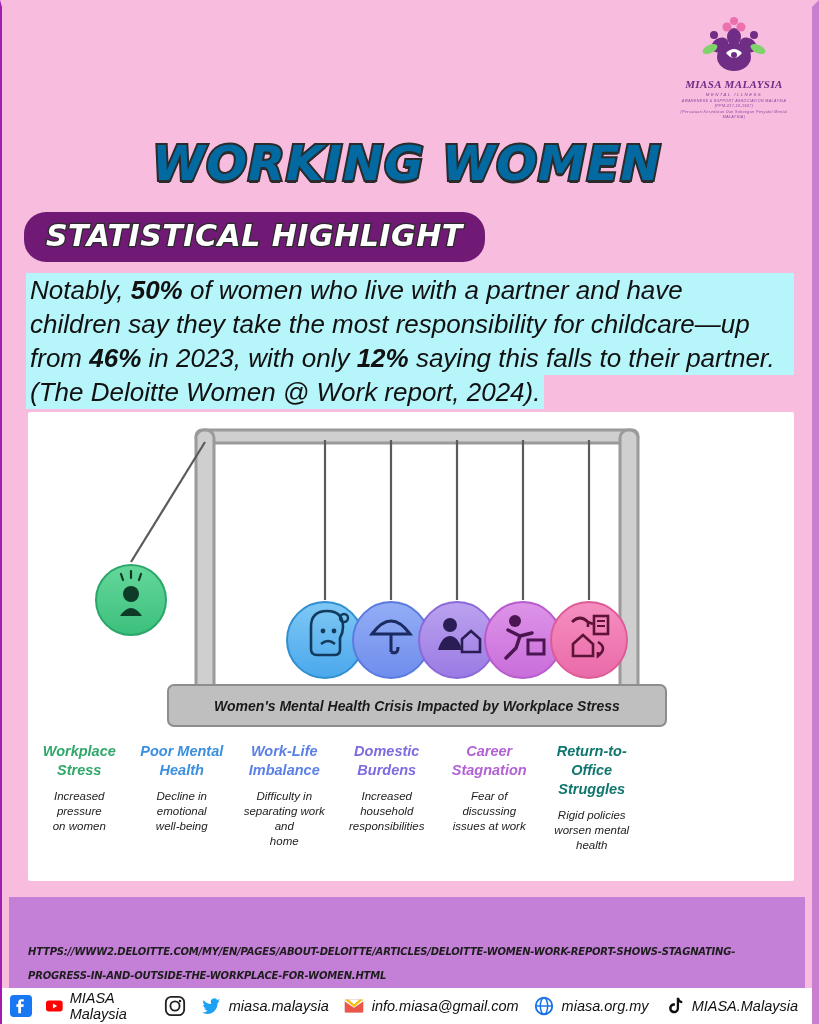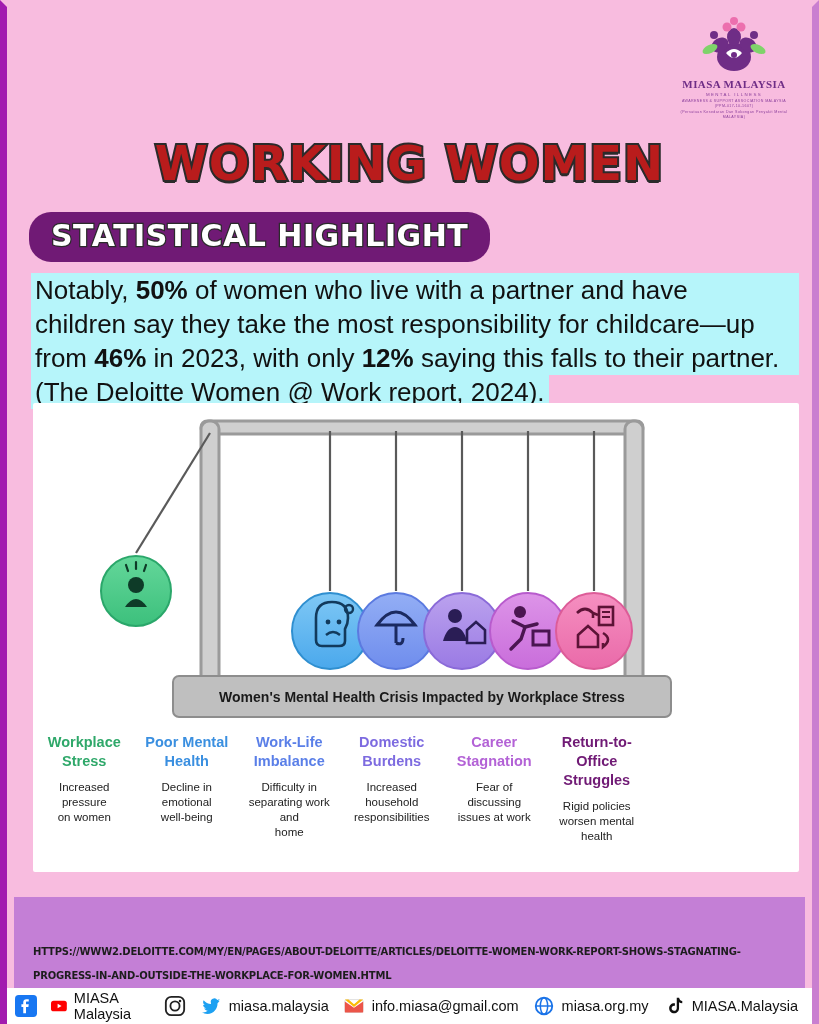--- a/index.html
+++ b/index.html
@@ -6,23 +6,24 @@
   body {
     width: 819px; height: 1024px;
     font-family: "Liberation Sans", sans-serif;
     background: #f7b9dd;
     position: relative;
     overflow: hidden;
   }
   .page {
     position: absolute; inset: 0;
     background: #f8bcdf;
-    border-left: 7px solid #a21caf;
+    border-left: 2px solid #a21caf;
     border-right: 7px solid #c97fd0;
     border-top: 7px solid #f8bcdf;
+    font-style: italic;
   }
   
   .logo-block {
     position: absolute; top: 8px; right: 14px;
     width: 128px; text-align: center;
   }
   .logo-mark { width: 100%; height: 62px; display: block; }
   .logo-name {
     font-family: "Liberation Serif", serif;
     font-size: 11px; font-weight: bold; letter-spacing: .4px;
@@ -36,21 +37,21 @@
     line-height: 1.5;
   }
   
   .main-title {
     position: absolute; top: 128px; left: 0; right: 0;
     text-align: center;
     font-family: "DejaVu Sans", sans-serif;
     font-weight: bold;
     font-size: 48px;
     letter-spacing: 1px;
-    color: #b91c1c;
+    color: #0369a1;
     -webkit-text-stroke: 4px #2b2b2b;
     paint-order: stroke fill;
     text-shadow: 0 3px 0 #2b2b2b;
   }
   .subtitle-wrap {
     position: absolute; top: 205px; left: 22px;
   }
   .subtitle {
     display: inline-block;
     background: #701a75;
@@ -75,21 +76,21 @@
   .highlight .ln {
     display: block;
     background: #b6f5fa;
     text-align: justify;
     padding: 1px 4px;
   }
   .highlight .ln.last { display: inline-block; text-align: left; }
   .highlight b { font-weight: bold; }
   
   .figure {
-    position: absolute; top: 396px; left: 26px;
+    position: absolute; top: 405px; left: 26px;
     width: 766px; height: 469px;
     background: #ffffff;
     border-radius: 2px;
   }
   .newton { position: absolute; top: 0; left: 0; width: 766px; height: 310px; }
   .caption-bar {
     position: absolute; top: 272px; left: 139px; width: 500px; height: 43px;
     background: #bfbfbf;
     border: 2px solid #8d8d8d;
     border-radius: 7px;
@@ -297,21 +298,21 @@
         <div class="col-desc" style="white-space:pre-line">Increased household
 responsibilities</div>
       </div>
       <div class="col">
         <div class="col-title" style="color:#b362d6;white-space:pre-line">Career
 Stagnation</div>
         <div class="col-desc" style="white-space:pre-line">Fear of discussing
 issues at work</div>
       </div>
       <div class="col">
-        <div class="col-title" style="color:#701a75;white-space:pre-line">Return-to-
+        <div class="col-title" style="color:#0f766e;white-space:pre-line">Return-to-
 Office
 Struggles</div>
         <div class="col-desc" style="white-space:pre-line">Rigid policies
 worsen mental
 health</div>
       </div>
     </div>
   </div>
 
   <div class="url-band"></div>

